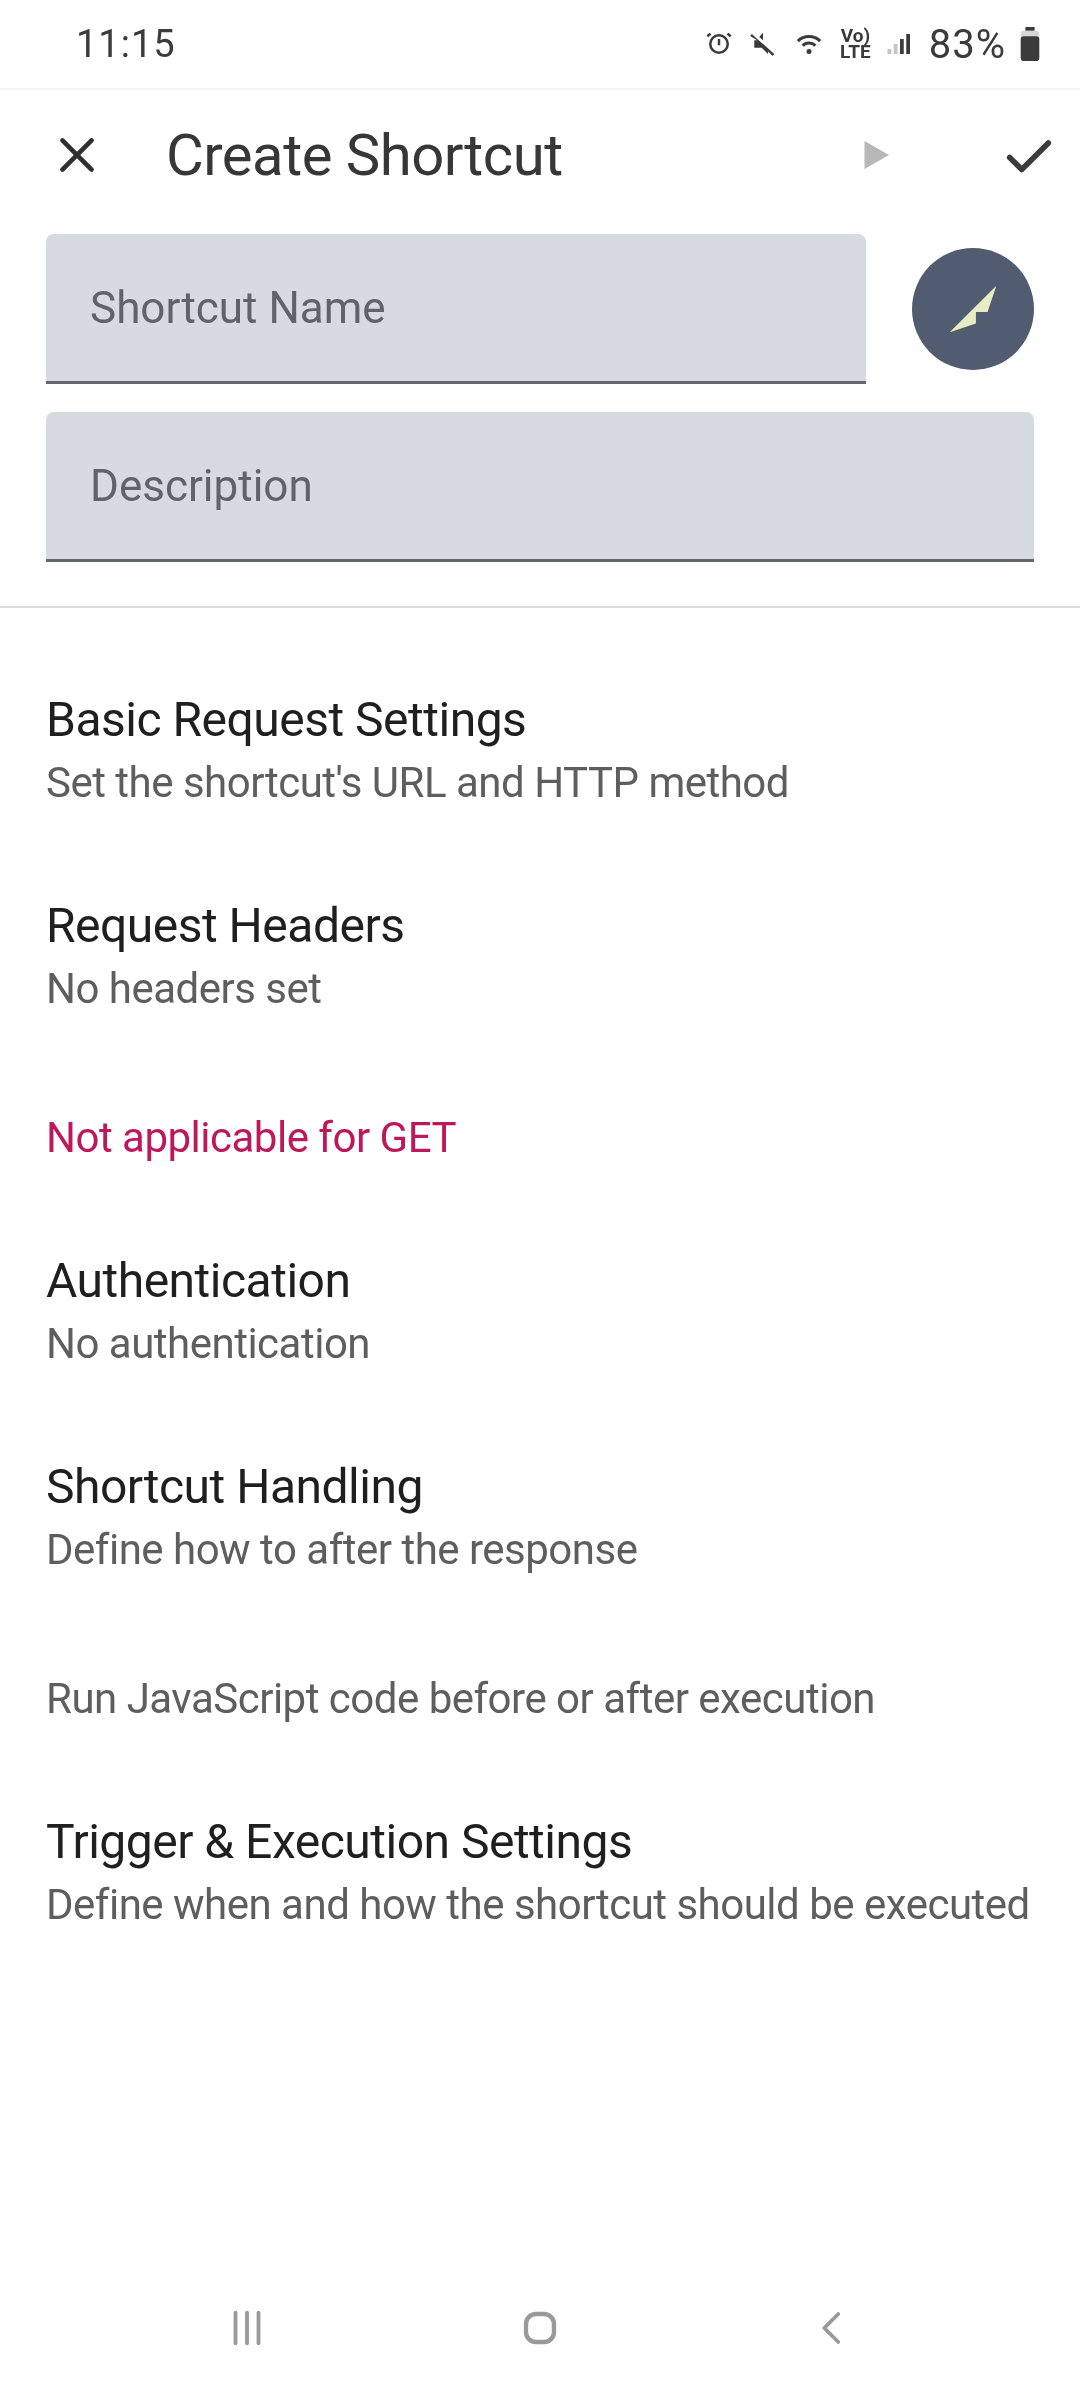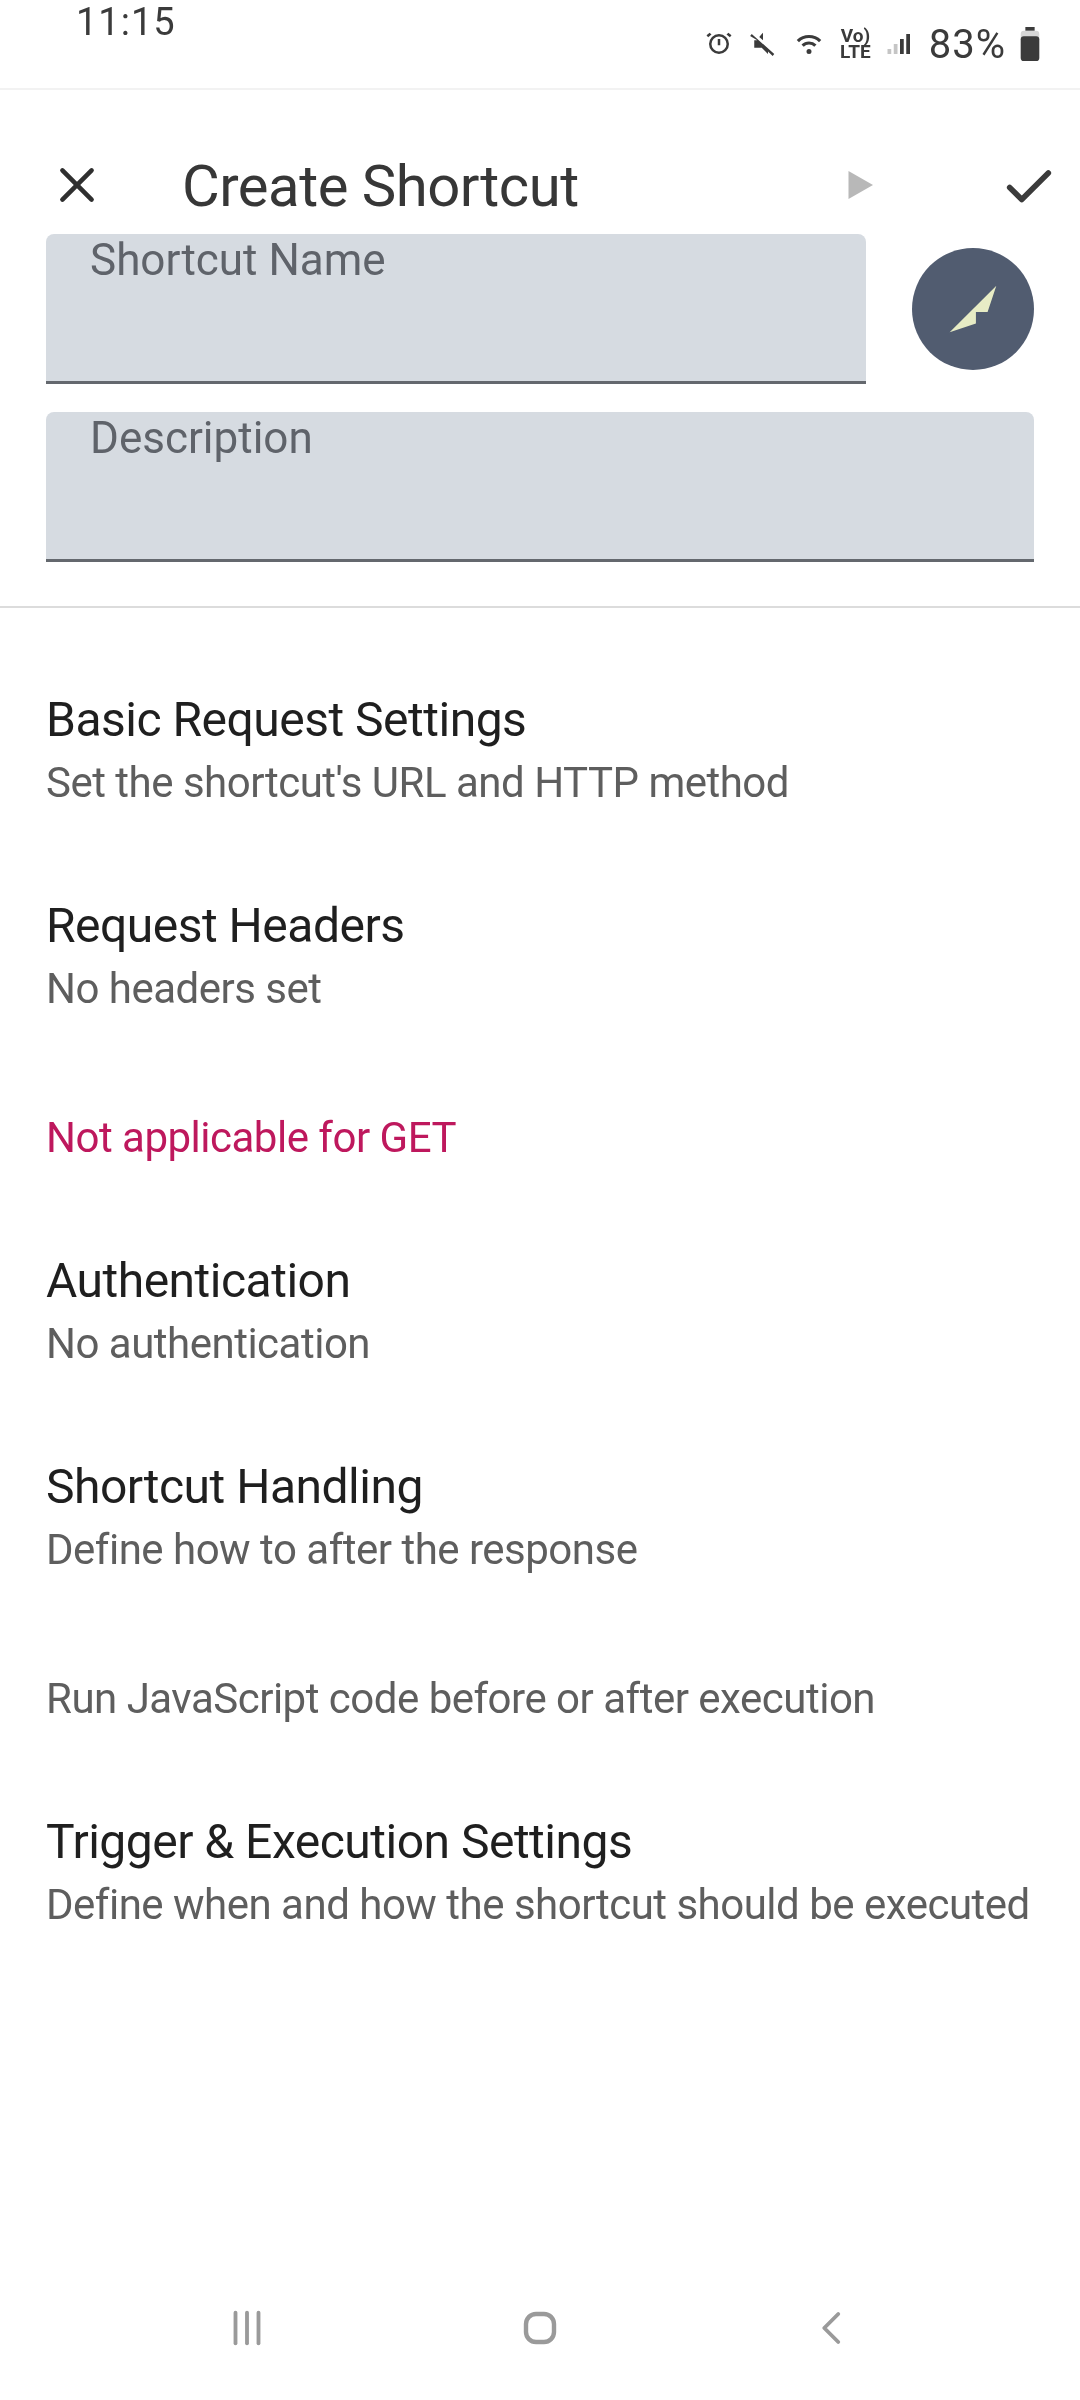--- a/index.html
+++ b/index.html
@@ -12,20 +12,21 @@
       width: 1080px;
       height: 2400px;
       font-family: Roboto, "Helvetica Neue", Arial, sans-serif;
       background: #ffffff;
       color: #222;
     }
     
     .status-bar {
       height: 88px;
       display: flex;
+      align-items: center;
       justify-content: space-between;
       padding: 0 40px 0 76px;
       font-size: 38px;
       color: #3b3b3b;
     }
     .status-left { letter-spacing: 1px; }
     .status-right {
       display: flex;
       align-items: center;
       gap: 14px;
@@ -35,24 +36,24 @@
     .status-icon { display: inline-flex; }
     .app-scroll {
       height: 2168px;
       overflow: hidden;
       border-top: 2px solid #f2f2f2;
     }
     
     .app-header {
       height: 130px;
       display: flex;
-      align-items: flex-end;
+      align-items: center;
       padding-left: 42px;
       padding-right: 16px;
-      gap: 70px;
+      gap: 54px;
     }
     .close-btn, .run-btn, .confirm-btn {
       width: 70px;
       height: 70px;
       display: inline-flex;
       align-items: center;
       justify-content: center;
     }
     .app-title {
       font-size: 58px;
@@ -70,21 +71,21 @@
       align-items: center;
       gap: 46px;
       margin-bottom: 28px;
     }
     .text-field {
       background: #d6dbe1;
       border-bottom: 3px solid #64686e;
       border-radius: 8px 8px 0 0;
       height: 150px;
       display: flex;
-      align-items: flex-start;
+      align-items: center;
       padding-left: 44px;
       font-size: 44px;
       color: #5f636a;
       font-weight: 400;
     }
     .name-field { flex: 1; }
     .desc-field { width: 100%; }
     .icon-circle {
       width: 122px;
       height: 122px;

